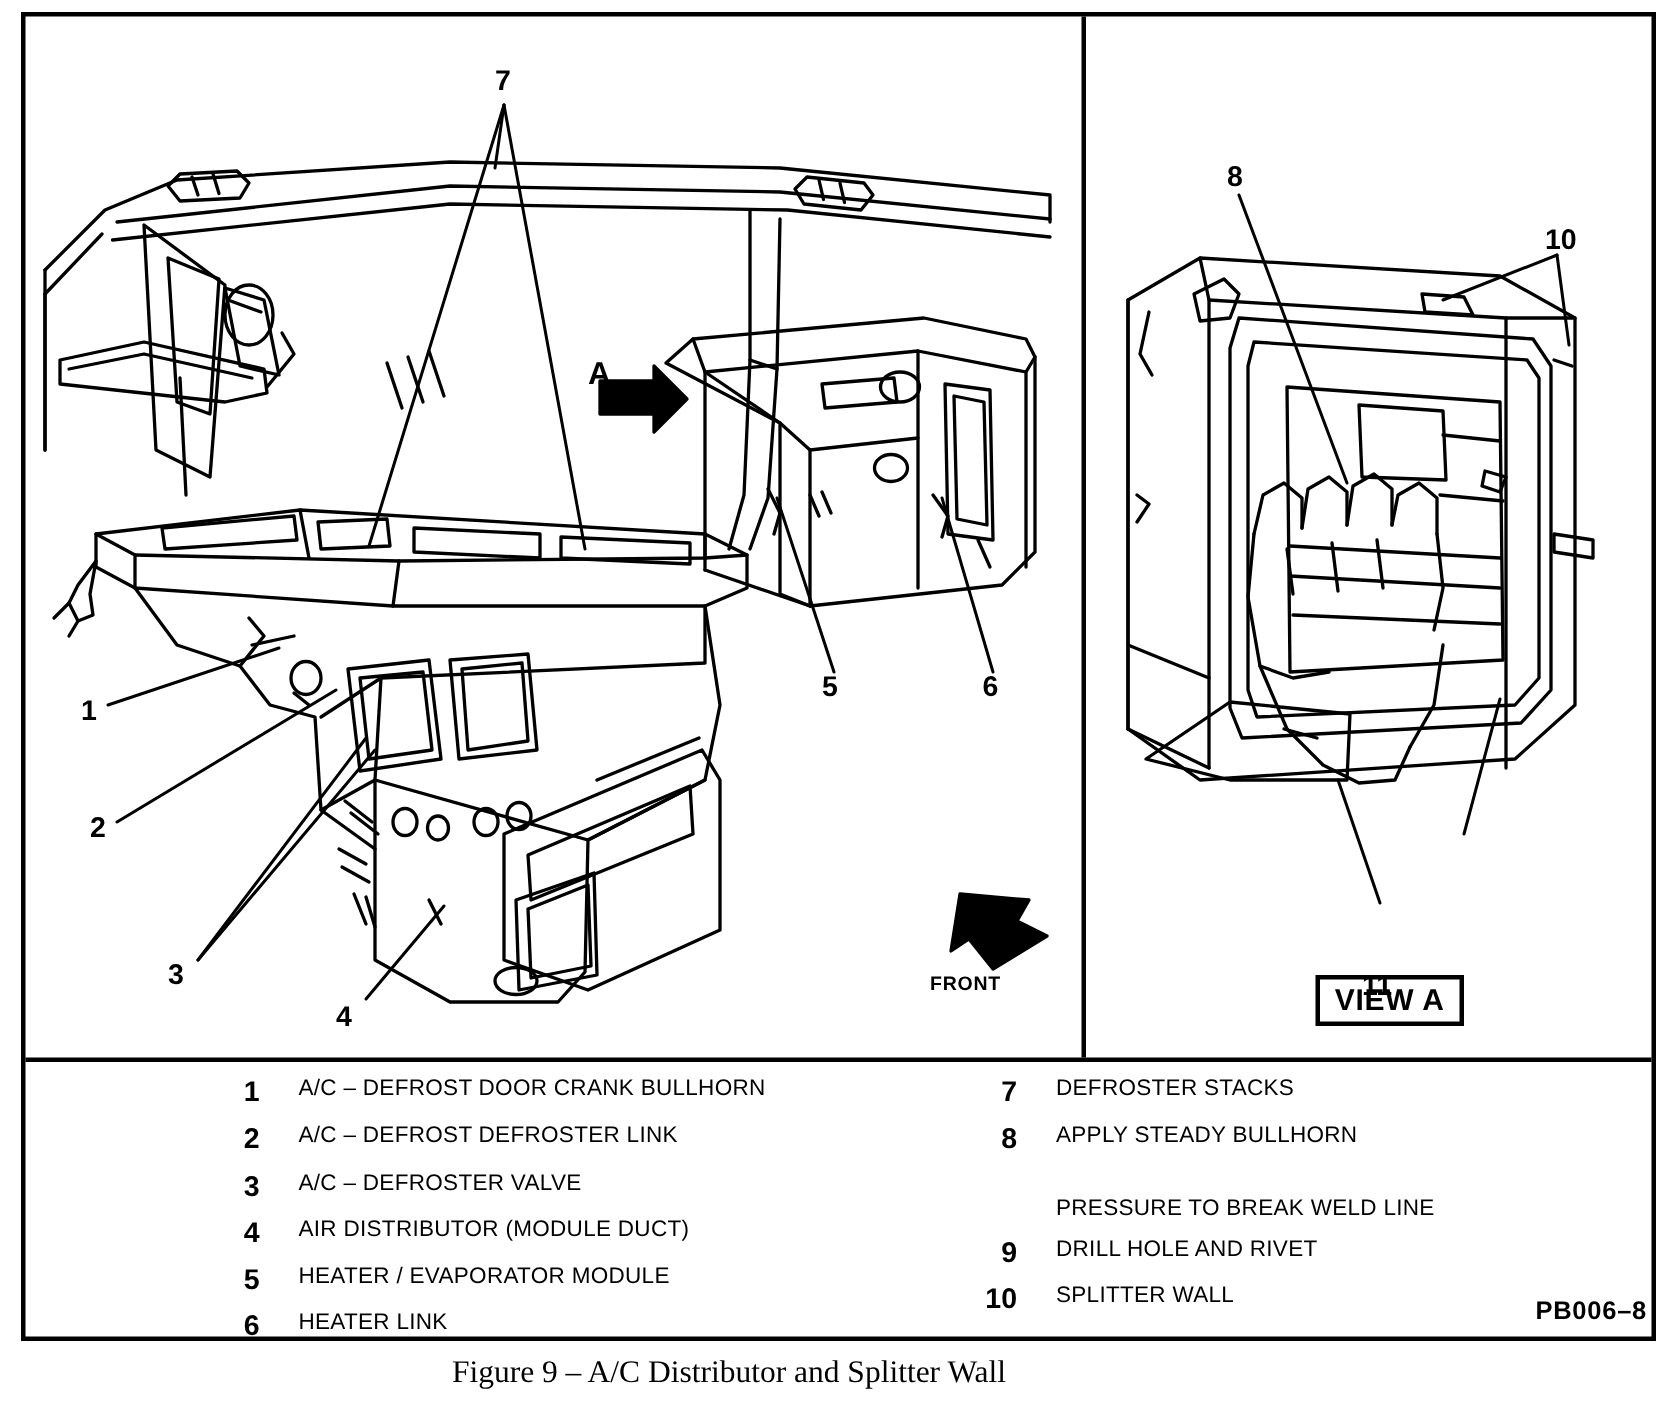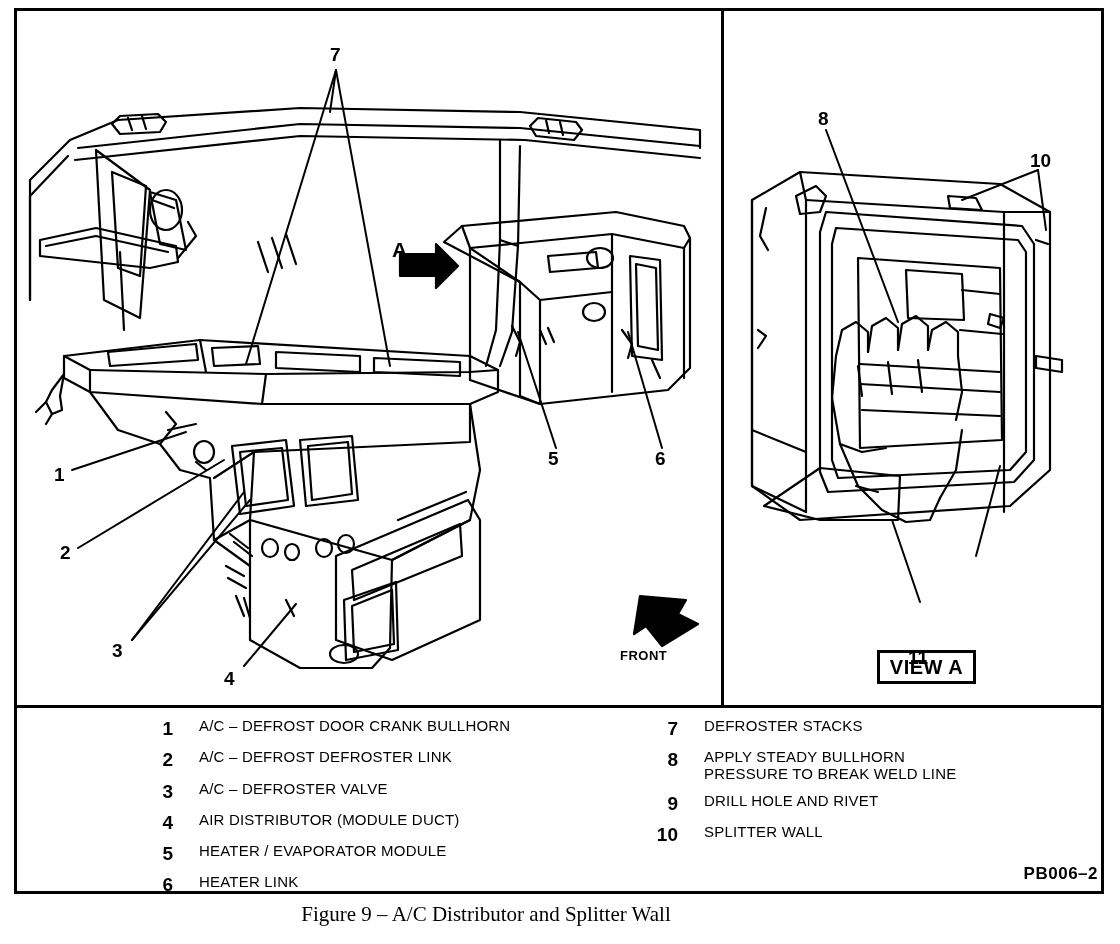--- a/index.html
+++ b/index.html
@@ -20,21 +20,21 @@
   .front-label{position:absolute;left:620px;top:648px;font-size:13px;font-weight:bold;letter-spacing:.5px;}
   .a-label{position:absolute;left:392px;top:238px;font-size:21px;font-weight:bold;}
 
   .legend{position:absolute;left:30px;top:718px;width:1060px;height:170px;}
   .legend .col{position:absolute;top:0;}
   .legend .colL{left:105px;width:520px;}
   .legend .colR{left:610px;width:450px;}
   .legend .row{display:flex;margin-bottom:10px;line-height:1.12;}
   .legend .num{width:38px;text-align:right;font-size:19px;font-weight:bold;flex:none;}
   .legend .txt{margin-left:26px;font-size:15px;font-weight:normal;letter-spacing:.2px;}
-  .legend .txt .l2{display:block;}
+  .legend .txt .l2{display:block;margin-top:32px;}
 
   .partcode{position:absolute;right:22px;top:864px;font-size:17px;font-weight:bold;letter-spacing:.5px;}
   .figcaption{position:absolute;left:0;top:902px;width:972px;text-align:center;font-family:"Liberation Serif",serif;font-size:21px;}
 </style>
 </head>
 <body>
 
 <div id="page">
 
   <div class="frame"></div>
@@ -277,16 +277,16 @@
         <span class="num">9</span>
         <span class="txt">DRILL HOLE AND RIVET</span>
       </div>
       <div class="row">
         <span class="num">10</span>
         <span class="txt">SPLITTER WALL</span>
       </div>
     </div>
   </div>
 
-  <div class="partcode">PB006–2</div>
+  <div class="partcode">PB006–8</div>
   <div class="figcaption">Figure 9 – A/C Distributor and Splitter Wall</div>
 
 </div>
 
 </body></html>

